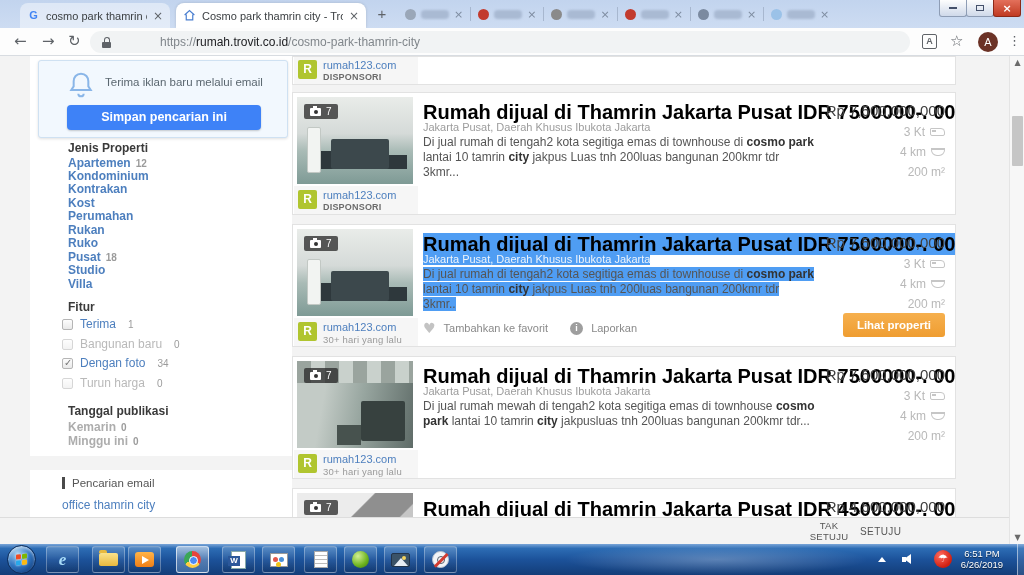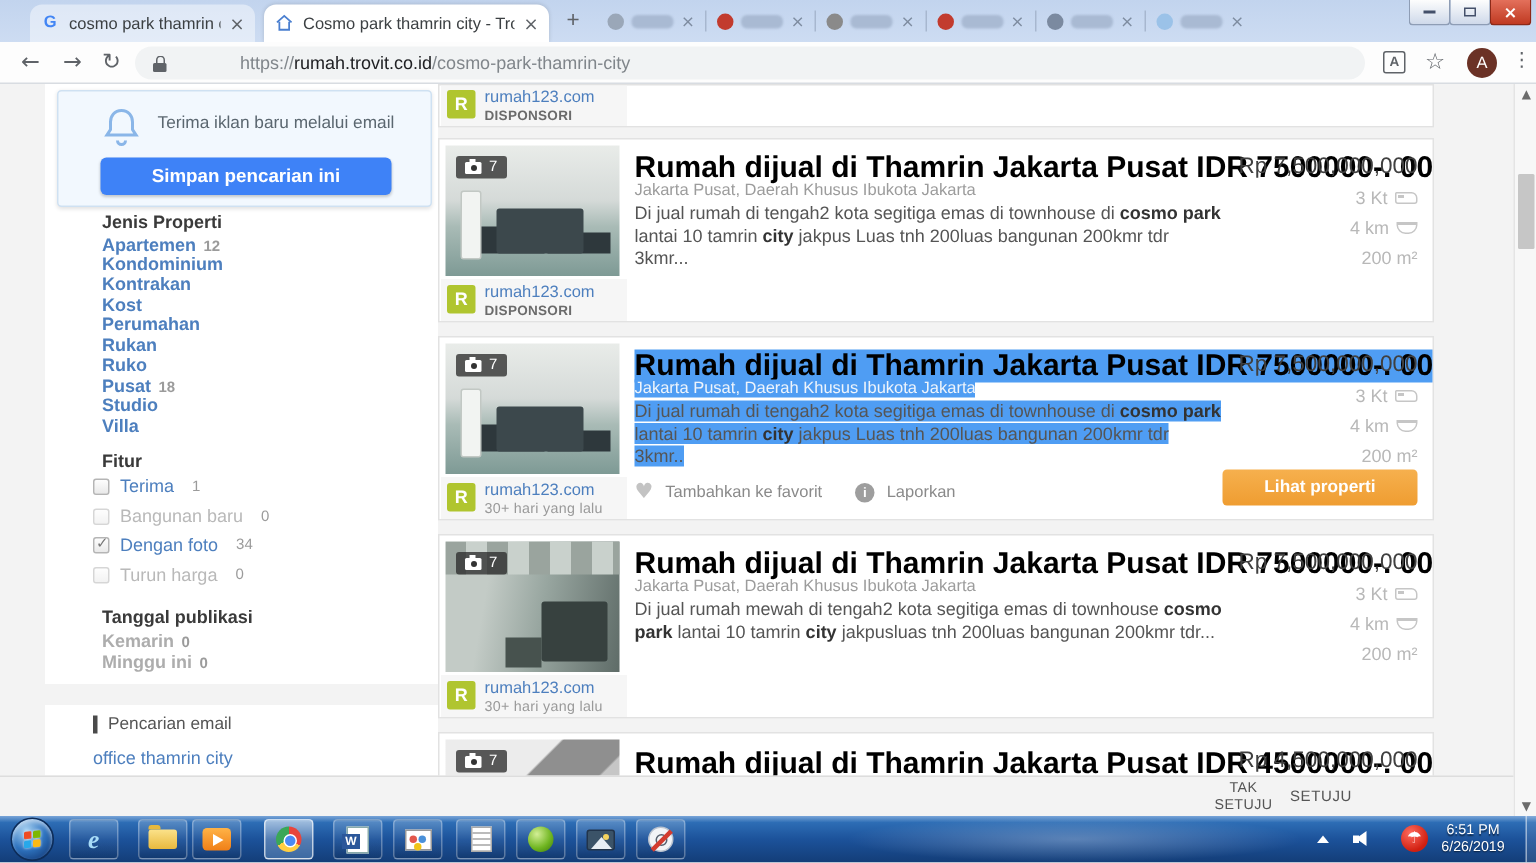--- a/index.html
+++ b/index.html
@@ -123,21 +123,21 @@
   .i-bath { display:inline-block; width:14px; height:8px; border:1px solid #c6c6c6;
             border-top:2px solid #c6c6c6; border-radius:0 0 6px 6px; }
   .sel { background:#4f9df3; }
   .l-loc .sel { color:#eef4fb; }
   .actions { position:absolute; left:130px; top:95px; display:flex; align-items:center; gap:8px;
              font-size:11px; color:#8a8a8a; }
   .i-heart { color:#c3c3c3; font-size:14px; }
   .i-info { width:13px; height:13px; border-radius:50%; background:#9e9e9e; color:#fff;
             text-align:center; line-height:13px; font-size:9px; font-weight:bold; margin-left:14px; }
   .i-info::after { content:"i"; }
-  .cta { position:absolute; right:10px; top:88px; height:24px; padding:0 28px;
+  .cta { position:absolute; right:10px; top:88px; height:24px; padding:0 14px;
          background:linear-gradient(#f6b04e,#ef9d31); border-radius:3px; color:#fff;
          font-size:11.5px; font-weight:bold; line-height:24px; }
 
   
   .scrollbar { position:absolute; right:0; top:56px; width:15px; height:488px; background:#f7f7f7;
                border-left:1px solid #e4e4e4; }
   .sb-arrow { position:absolute; left:0; width:15px; text-align:center; font-size:8px; color:#6b6b6b; }
   .sb-thumb { position:absolute; left:2px; top:60px; width:11px; height:50px; background:#c6c6c6; border-radius:1px; }
 
   

